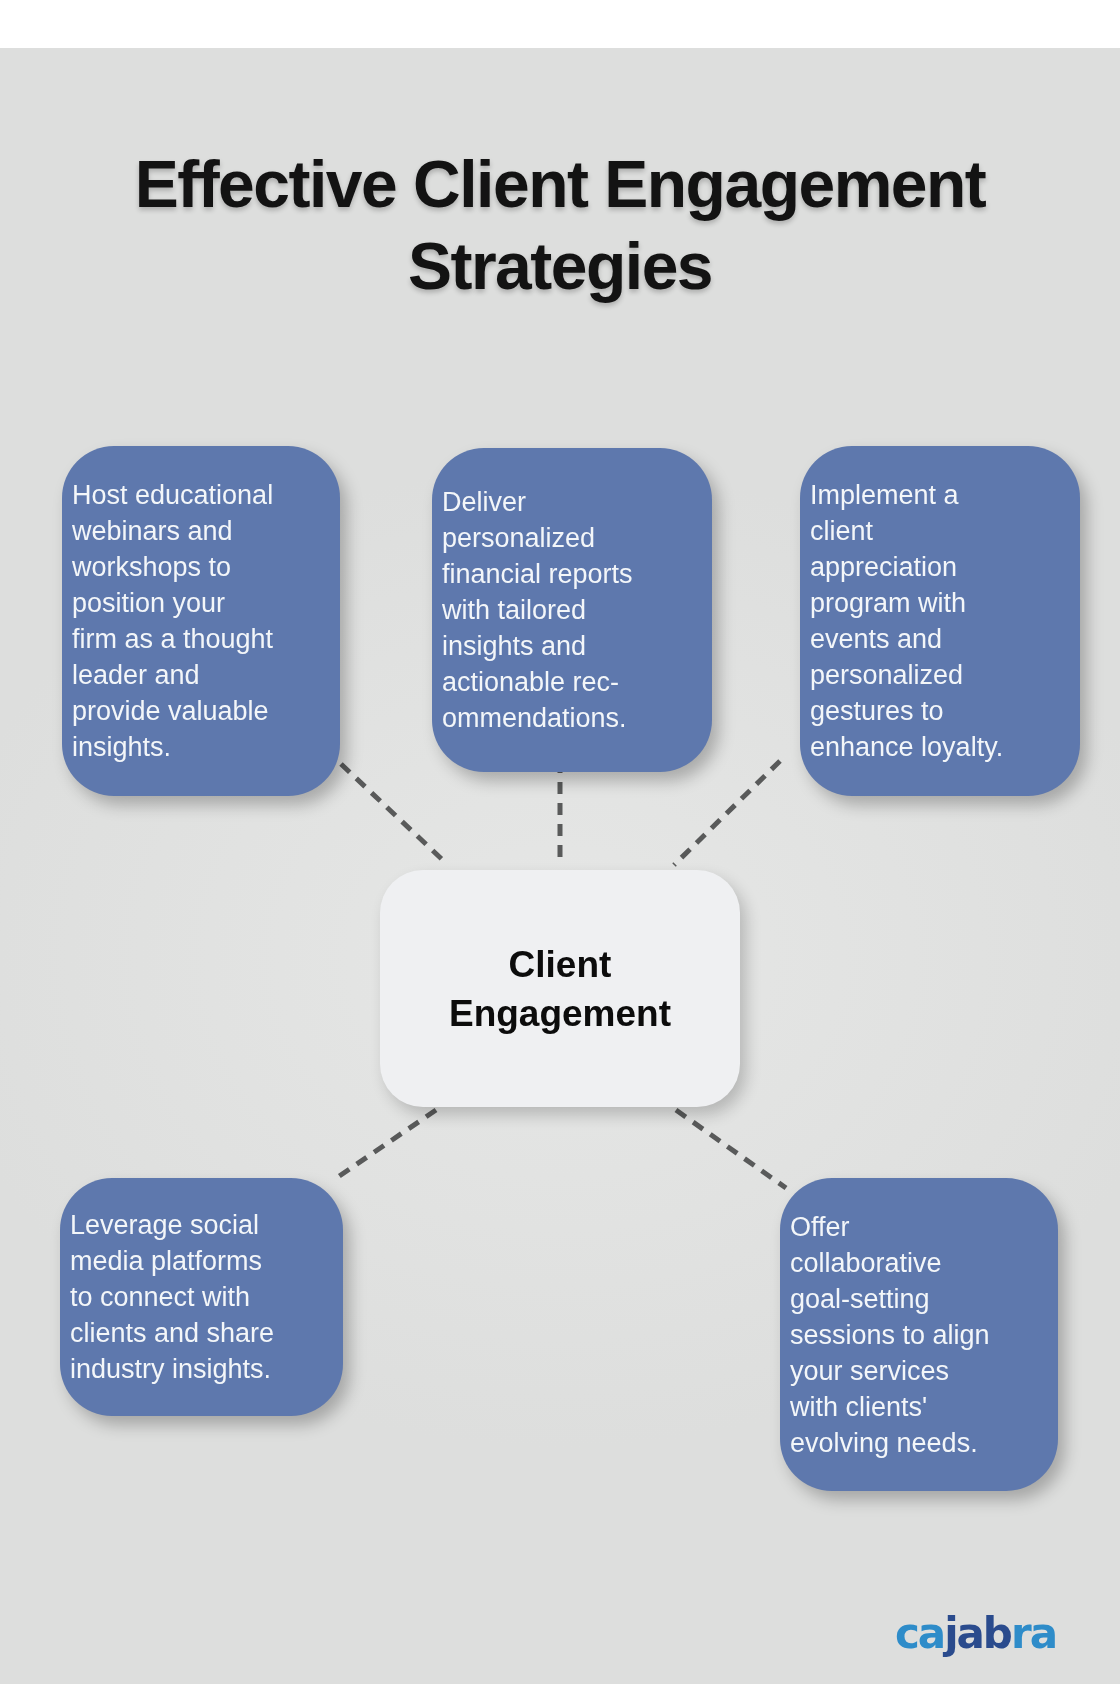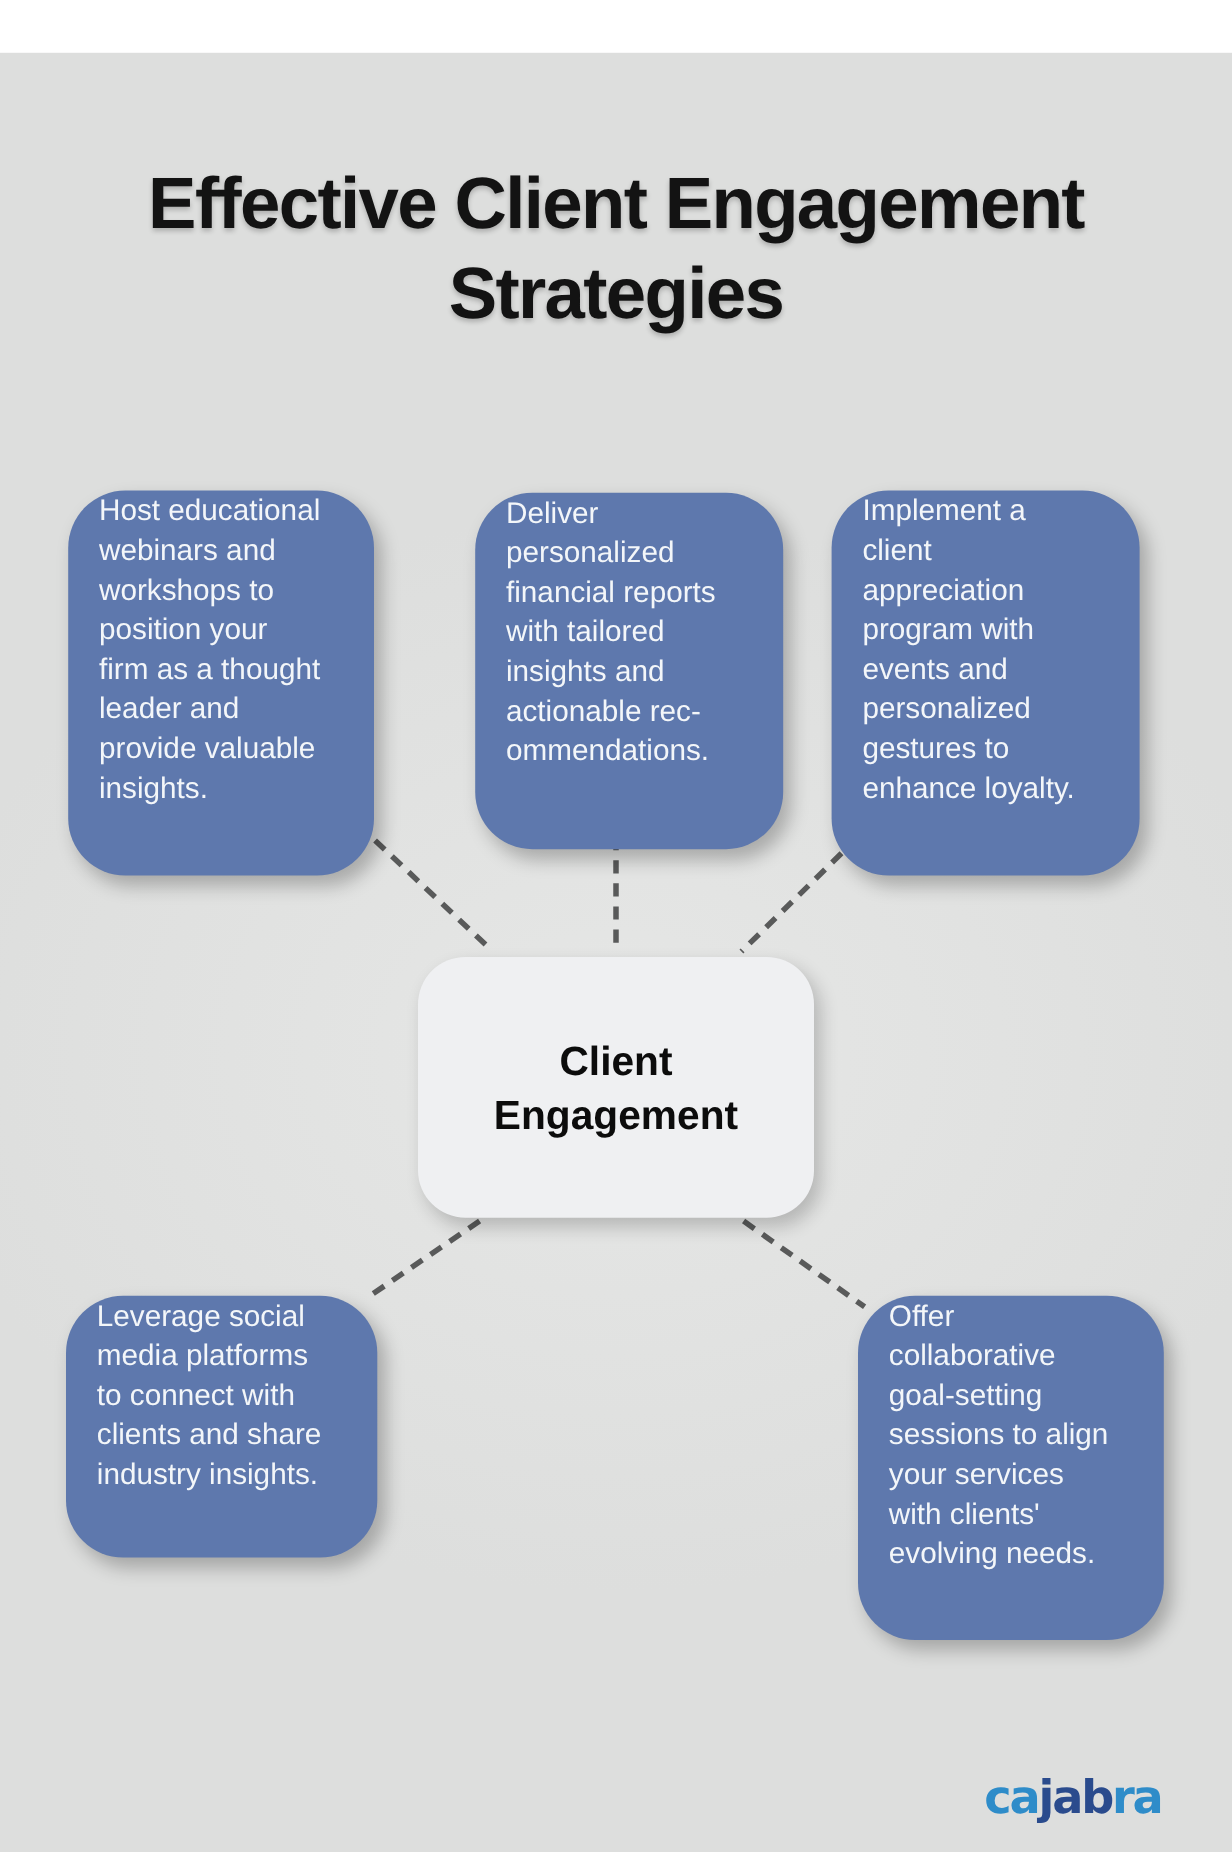--- a/index.html
+++ b/index.html
@@ -28,34 +28,35 @@
     color: var(--title);
     white-space: pre-line;
     text-shadow: 0 3px 5px rgba(0,0,0,0.22);
   }
 
   .node {
     position: absolute;
     box-sizing: border-box;
     background: var(--node-bg);
     border-radius: 52px;
-    padding: 0 28px;
+    padding: 0 10px;
     display: flex;
+    align-items: center;
     box-shadow: 7px 9px 16px rgba(0,0,0,0.25);
   }
   .node .node-text {
     color: var(--node-text);
     font-size: 27px;
     line-height: 36px;
     white-space: pre-line;
   }
 
   .node-top-left     { left: 62px;  top: 398px;  width: 278px; height: 350px; }
   .node-top-middle   { left: 432px; top: 400px;  width: 280px; height: 324px; }
-  .node-top-right    { left: 756px; top: 398px;  width: 280px; height: 350px; }
+  .node-top-right    { left: 800px; top: 398px;  width: 280px; height: 350px; }
   .node-bottom-left  { left: 60px;  top: 1130px; width: 283px; height: 238px; }
   .node-bottom-right { left: 780px; top: 1130px; width: 278px; height: 313px; }
 
   .center-node {
     position: absolute;
     left: 380px;
     top: 822px;
     width: 360px;
     height: 237px;
     box-sizing: border-box;

